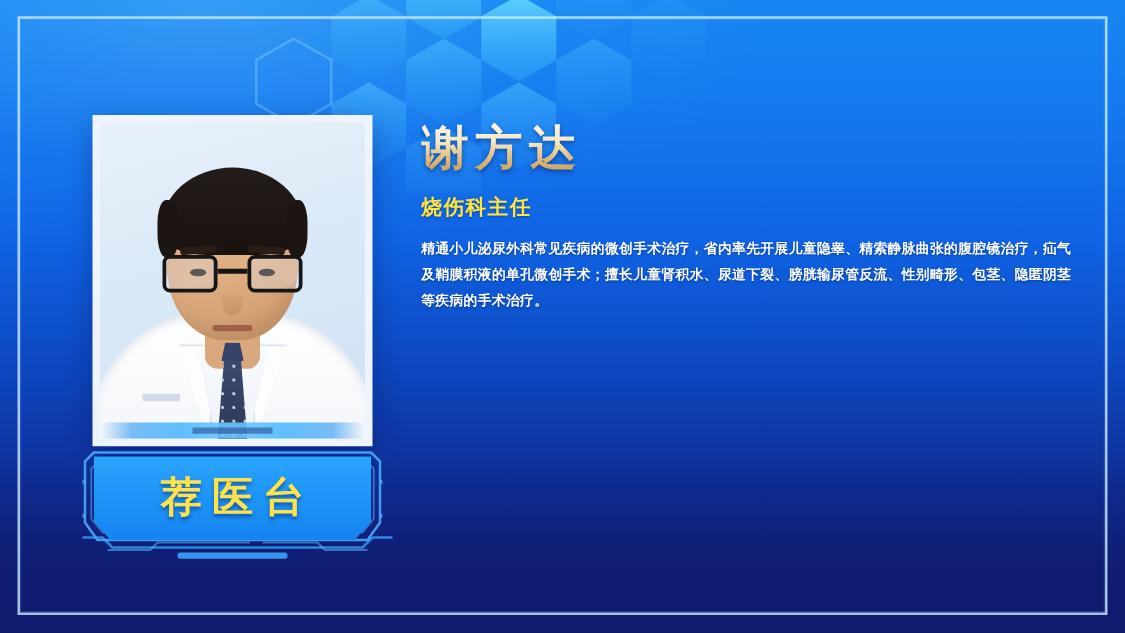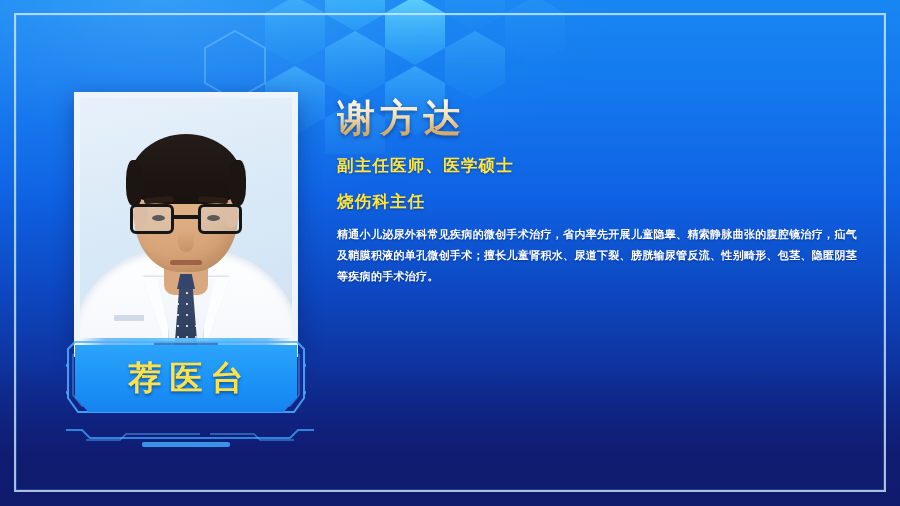--- a/index.html
+++ b/index.html
@@ -239,21 +239,21 @@
     content: "";
     position: absolute;
     left: 50%; top: 4px; transform: translateX(-50%);
     width: 64px; height: 5px;
     background: rgba(16,40,120,0.45);
   }
 
   
   .plate-wrap {
     position: absolute;
-    left: 66px; top: 340px;
+    left: 66px; top: 360px;
     width: 240px; height: 84px;
   }
   .plate-frame {
     position: absolute;
     left: 0; top: 0; right: 0; bottom: 0;
   }
   .plate-fill {
     position: absolute;
     left: 9px; top: 5px; right: 9px; bottom: 12px;
     background: linear-gradient(180deg,#2ba4fb 0%, #1b93f7 55%, #1683ef 100%);
@@ -427,18 +427,17 @@
     <svg width="260" height="26" viewBox="0 0 260 26" xmlns="http://www.w3.org/2000/svg" aria-hidden="true">
       <path d="M6,2 L22,2 L30,10 L230,10 L238,2 L254,2" fill="none" stroke="#3aa6ff" stroke-opacity="0.75" stroke-width="2"></path>
       <path d="M26,12 L60,12 L66,6 L140,6" fill="none" stroke="#58bbff" stroke-opacity="0.55" stroke-width="1.5"></path>
       <path d="M234,12 L200,12 L194,6 L150,6" fill="none" stroke="#58bbff" stroke-opacity="0.55" stroke-width="1.5"></path>
       <rect x="82" y="14" width="88" height="5" rx="2" fill="#3fa9ff" fill-opacity="0.85"></rect>
     </svg>
   </div>
 
   <div class="content">
     <h1 class="doc-name">谢方达</h1>
-    <h2 class="doc-title">副主任医师、医学硕士</h2>
     <h3 class="section-head">烧伤科主任</h3>
     <p class="doc-specialty">精通小儿泌尿外科常见疾病的微创手术治疗，省内率先开展儿童隐睾、精索静脉曲张的腹腔镜治疗，疝气及鞘膜积液的单孔微创手术；擅长儿童肾积水、尿道下裂、膀胱输尿管反流、性别畸形、包茎、隐匿阴茎等疾病的手术治疗。</p>
   </div>
 
 </div>
 
 </body></html>

